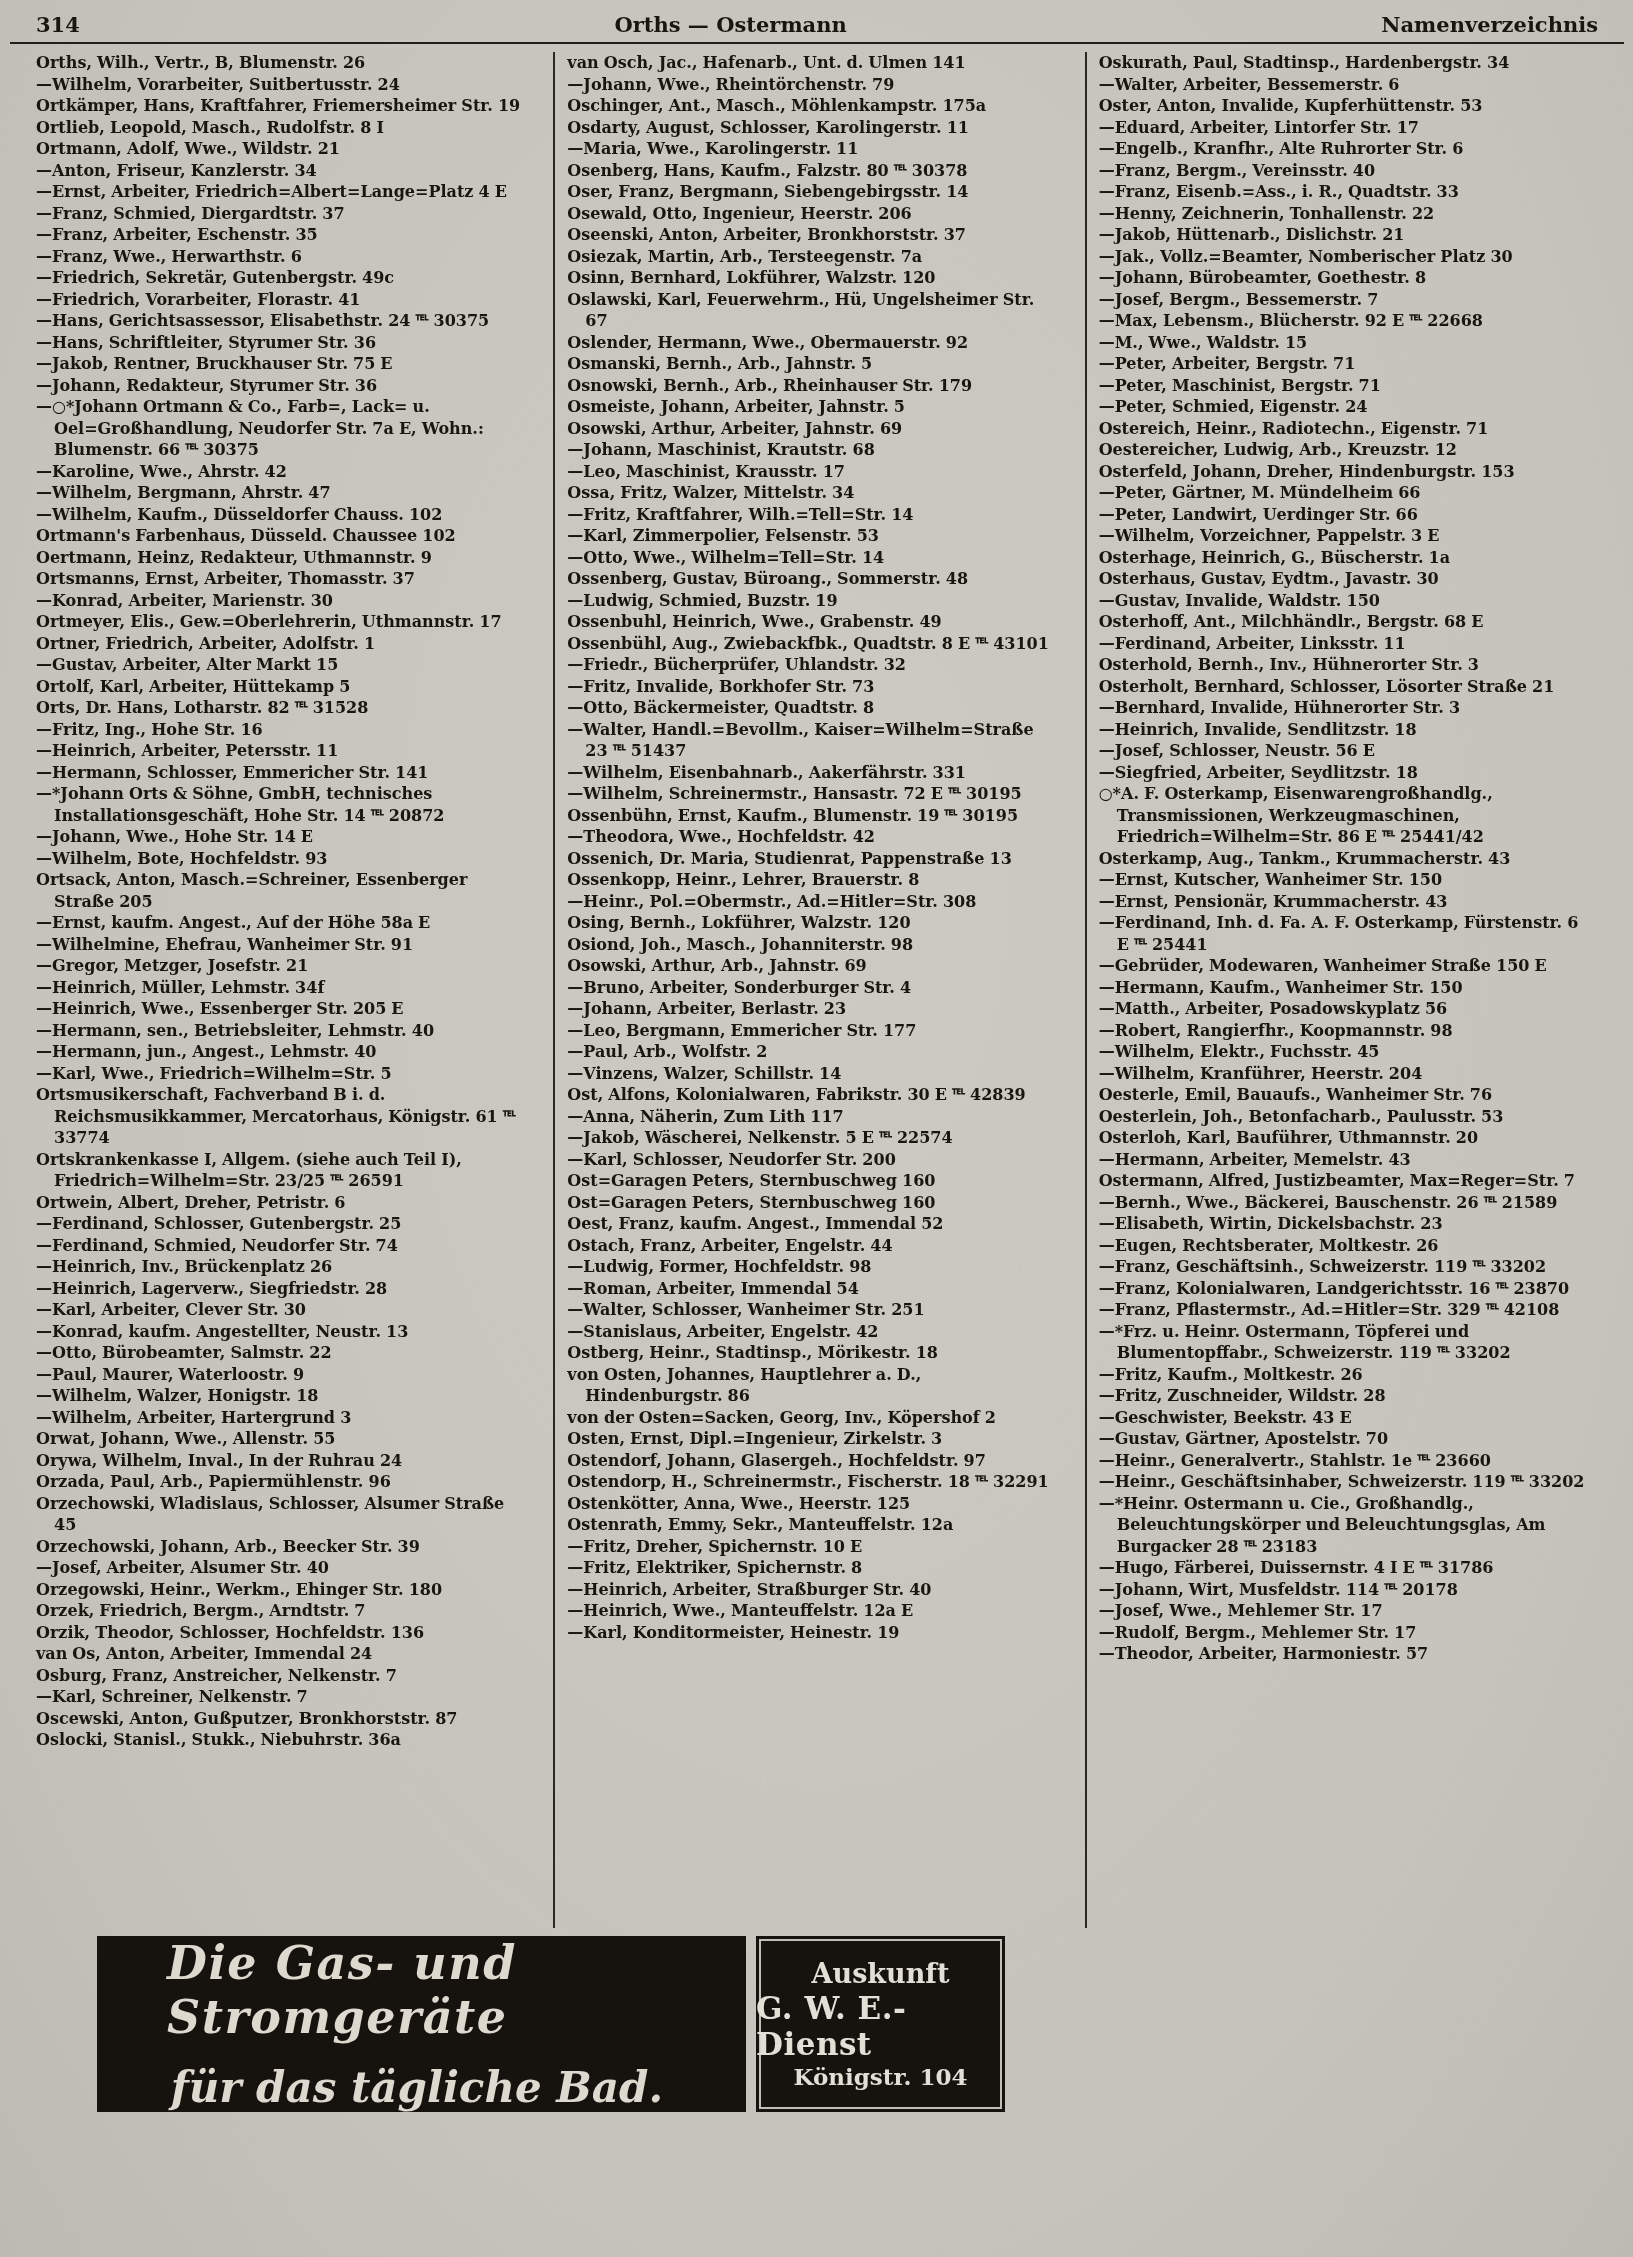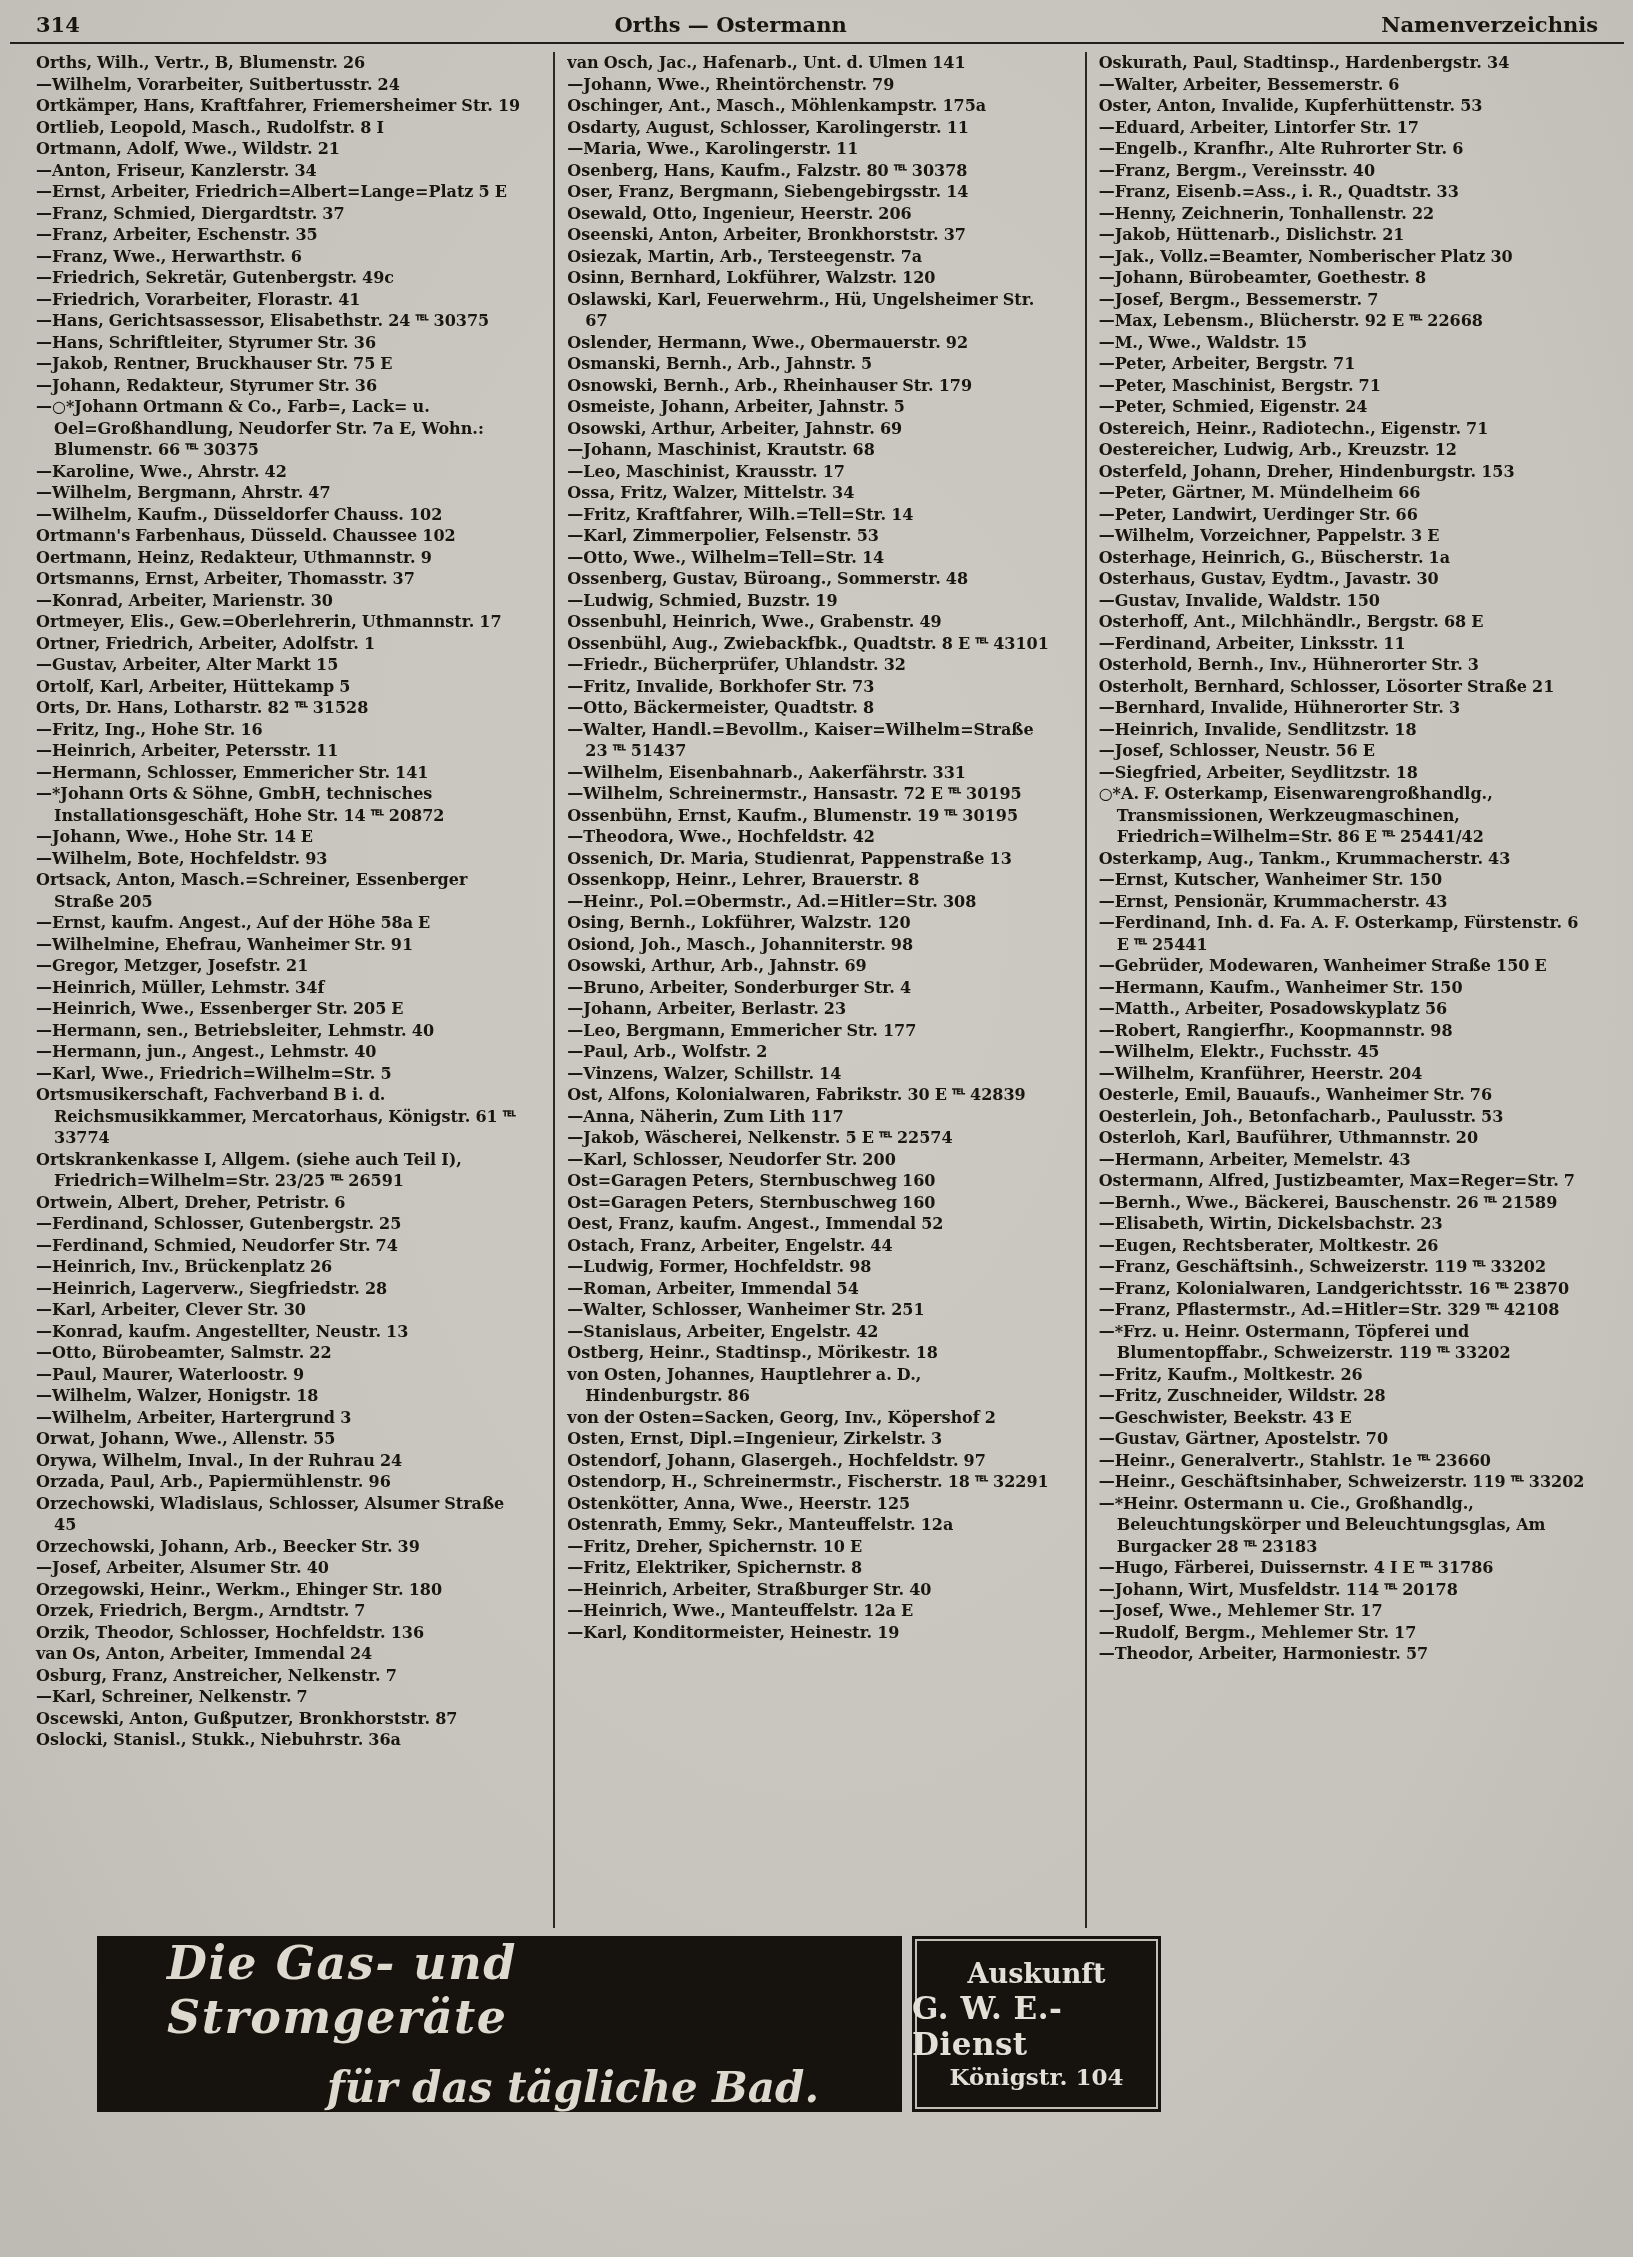--- a/index.html
+++ b/index.html
@@ -14,21 +14,21 @@
     padding:12px 36px 5px 36px;font-size:21px;font-weight:bold;border-radius:8px;
   }
   .header-rule{border-top:2px solid #211f19;margin:0 10px;}
   .columns{display:flex;align-items:stretch;padding:8px 18px 0 24px;height:1876px;overflow:hidden;}
   .col{flex:1 1 0;padding:0 26px 0 12px;min-width:0;}
   .col + .col{border-left:2px solid #2a2821;}
   .entry{
     margin:0;font-size:16px;line-height:21.5px;font-weight:bold;
     padding-left:18px;text-indent:-18px;word-spacing:-0.5px;
   }
-  .ad{position:absolute;left:97px;top:1936px;width:1064px;height:176px;display:flex;gap:10px;}
+  .ad{position:absolute;left:97px;top:1936px;width:908px;height:176px;display:flex;gap:10px;}
   .ad-bar{
     flex:1;background:#16130e;color:#ddd9cf;display:flex;flex-direction:column;justify-content:center;
     padding:10px 28px;
   }
   .ad-line1{font-size:46px;font-weight:bold;font-style:italic;letter-spacing:1.5px;text-align:left;padding-left:42px;}
   .ad-line2{font-size:42px;font-weight:bold;font-style:italic;text-align:right;padding-right:55px;margin-top:19px;}
   .ad-box{
     width:249px;background:#16130e;color:#e2dfd6;display:flex;flex-direction:column;
     justify-content:center;align-items:center;gap:1px;
     box-shadow:inset 0 0 0 3px #16130e, inset 0 0 0 5px rgba(225,222,213,.85);
@@ -49,21 +49,21 @@
   <div class="header-rule"></div>
 
   <div class="columns" id="columns">
       <div class="col">
         <p class="entry">Orths, Wilh., Vertr., B, Blumenstr. 26</p>
         <p class="entry">—Wilhelm, Vorarbeiter, Suitbertusstr. 24</p>
         <p class="entry">Ortkämper, Hans, Kraftfahrer, Friemersheimer Str. 19</p>
         <p class="entry">Ortlieb, Leopold, Masch., Rudolfstr. 8 I</p>
         <p class="entry">Ortmann, Adolf, Wwe., Wildstr. 21</p>
         <p class="entry">—Anton, Friseur, Kanzlerstr. 34</p>
-        <p class="entry">—Ernst, Arbeiter, Friedrich=Albert=Lange=Platz 5 E</p>
+        <p class="entry">—Ernst, Arbeiter, Friedrich=Albert=Lange=Platz 4 E</p>
         <p class="entry">—Franz, Schmied, Diergardtstr. 37</p>
         <p class="entry">—Franz, Arbeiter, Eschenstr. 35</p>
         <p class="entry">—Franz, Wwe., Herwarthstr. 6</p>
         <p class="entry">—Friedrich, Sekretär, Gutenbergstr. 49c</p>
         <p class="entry">—Friedrich, Vorarbeiter, Florastr. 41</p>
         <p class="entry">—Hans, Gerichtsassessor, Elisabethstr. 24 ℡ 30375</p>
         <p class="entry">—Hans, Schriftleiter, Styrumer Str. 36</p>
         <p class="entry">—Jakob, Rentner, Bruckhauser Str. 75 E</p>
         <p class="entry">—Johann, Redakteur, Styrumer Str. 36</p>
         <p class="entry">—○*Johann Ortmann &amp; Co., Farb=, Lack= u. Oel=Großhandlung, Neudorfer Str. 7a E, Wohn.: Blumenstr. 66 ℡ 30375</p>

